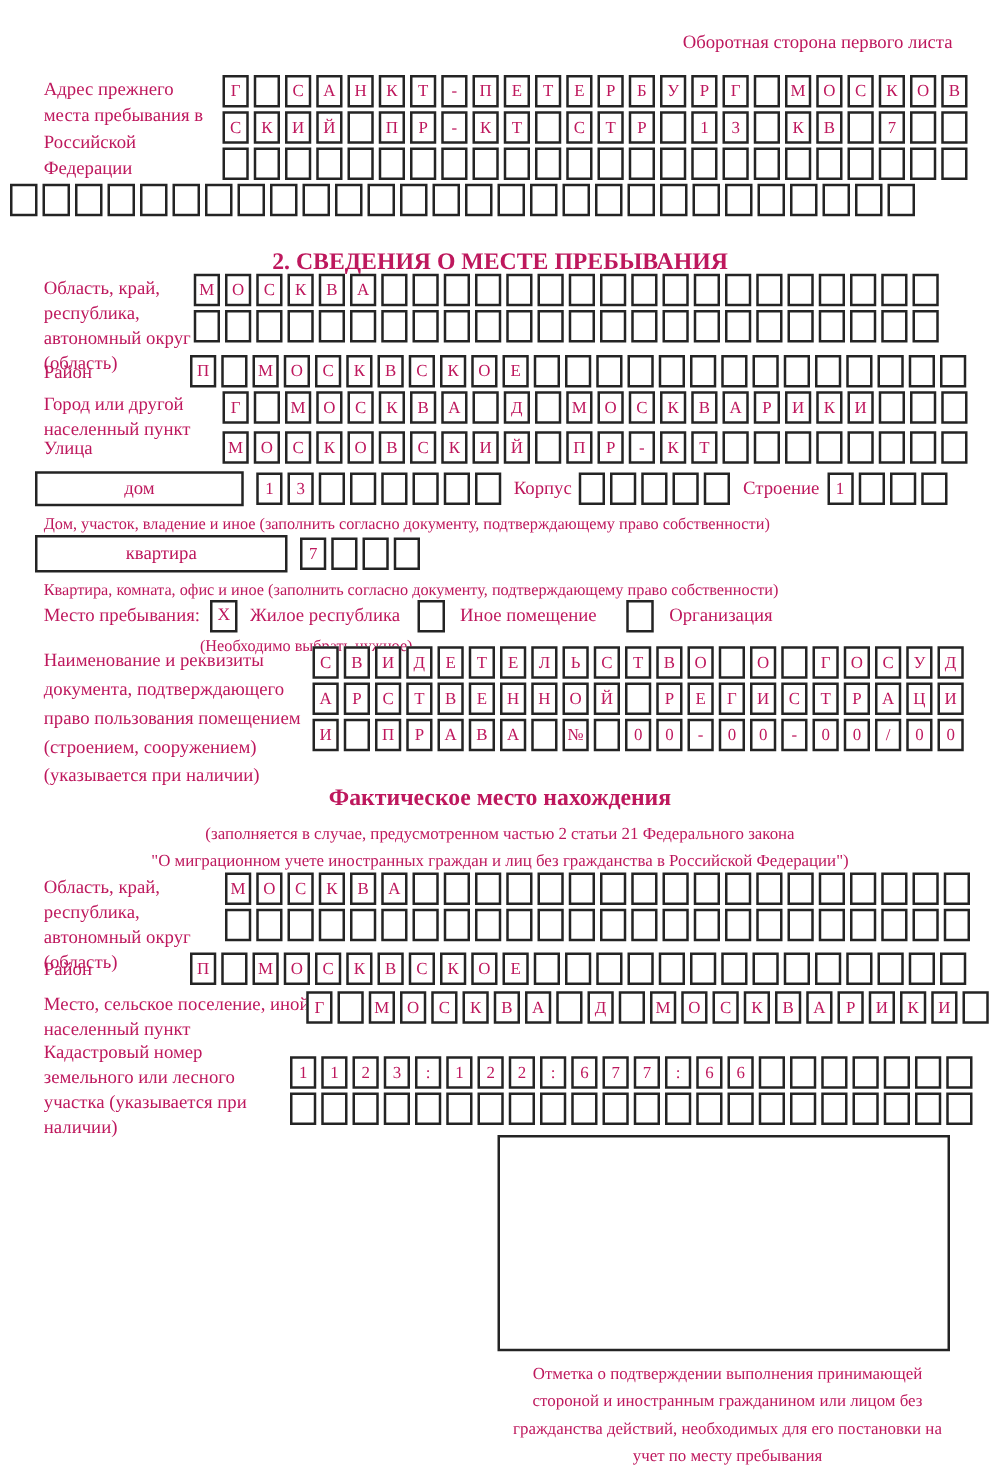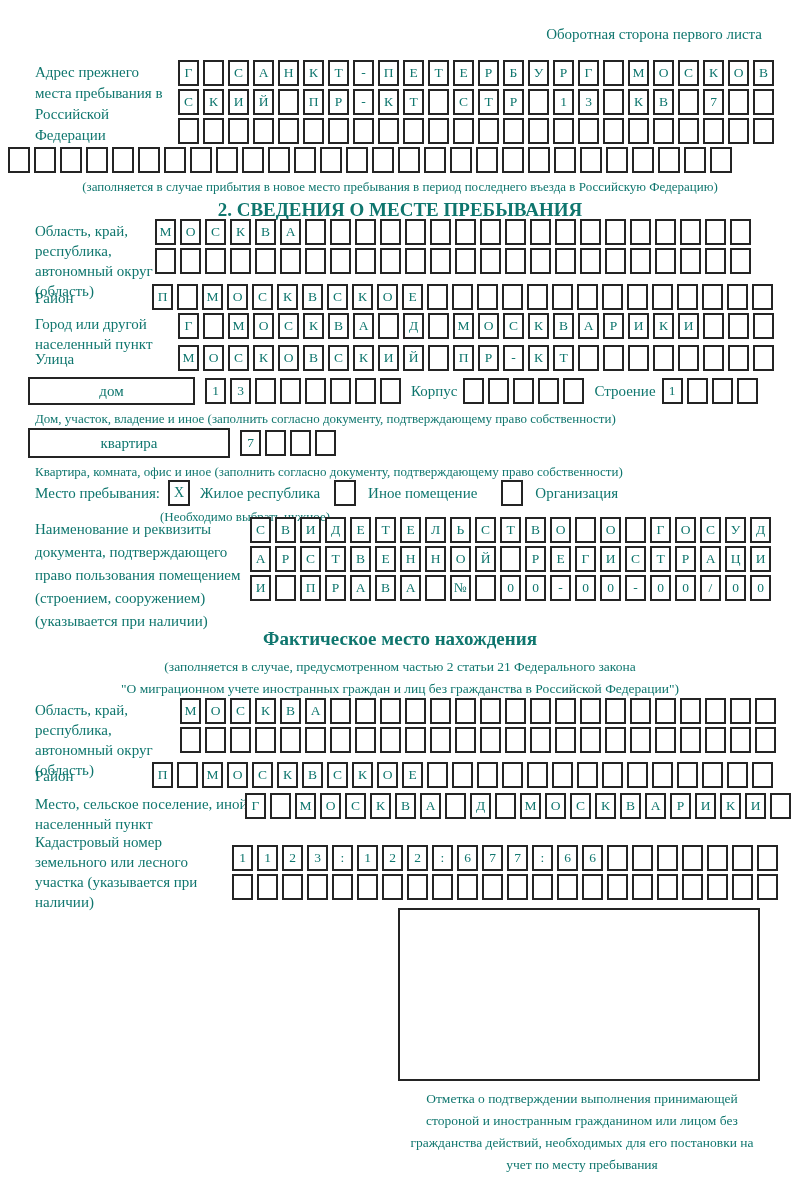--- a/index.html
+++ b/index.html
@@ -1,17 +1,17 @@
 <!DOCTYPE html>
 <html><head>
 <meta charset="utf-8">
 <style>
   html,body{margin:0;padding:0;background:#ffffff;}
   .page{position:relative;width:800px;height:1180px;background:#fff;overflow:hidden;
-        font-family:"Liberation Serif","DejaVu Serif",serif;color:#0f766e;}
+        font-family:"Liberation Serif","DejaVu Serif",serif;color:#be185d;}
   .abs{position:absolute;}
   .lbl{font-size:15px;line-height:21px;}
   .lbl-tight{font-size:15px;line-height:20px;}
   .lbl-doc{font-size:15px;line-height:23px;}
   .rows{display:flex;flex-direction:column;gap:3px;}
   .boxrow{display:flex;gap:4px;}
   .cell{flex:0 0 auto;width:21px;height:26px;border:2px solid #242424;box-sizing:border-box;
         background:#fff;font-size:13.5px;line-height:22px;text-align:center;overflow:hidden;}
   .row-full .cell{width:22px;}
   .caption{font-size:13px;line-height:17px;}
@@ -137,21 +137,20 @@
       <span class="cell"></span>
       <span class="cell"></span>
       <span class="cell"></span>
       <span class="cell"></span>
       <span class="cell"></span>
       <span class="cell"></span>
       <span class="cell"></span>
       <span class="cell"></span>
       <span class="cell"></span>
     </div>
-  <div class="abs caption center" style="top:178px;">(заполняется в случае прибытия в новое место пребывания в период последнего въезда в Российскую Федерацию)</div>
 
   <div class="abs sec-title center" style="top:199px;">2. СВЕДЕНИЯ О МЕСТЕ ПРЕБЫВАНИЯ</div>
 
   <div class="abs lbl-tight" style="left:35px;top:221px;width:120px;">Область, край, республика, автономный округ (область)</div>
   <div class="abs rows" style="left:155px;top:219px;">
     <div class="boxrow">
         <span class="cell">М</span>
         <span class="cell">О</span>
         <span class="cell">С</span>
         <span class="cell">К</span>

